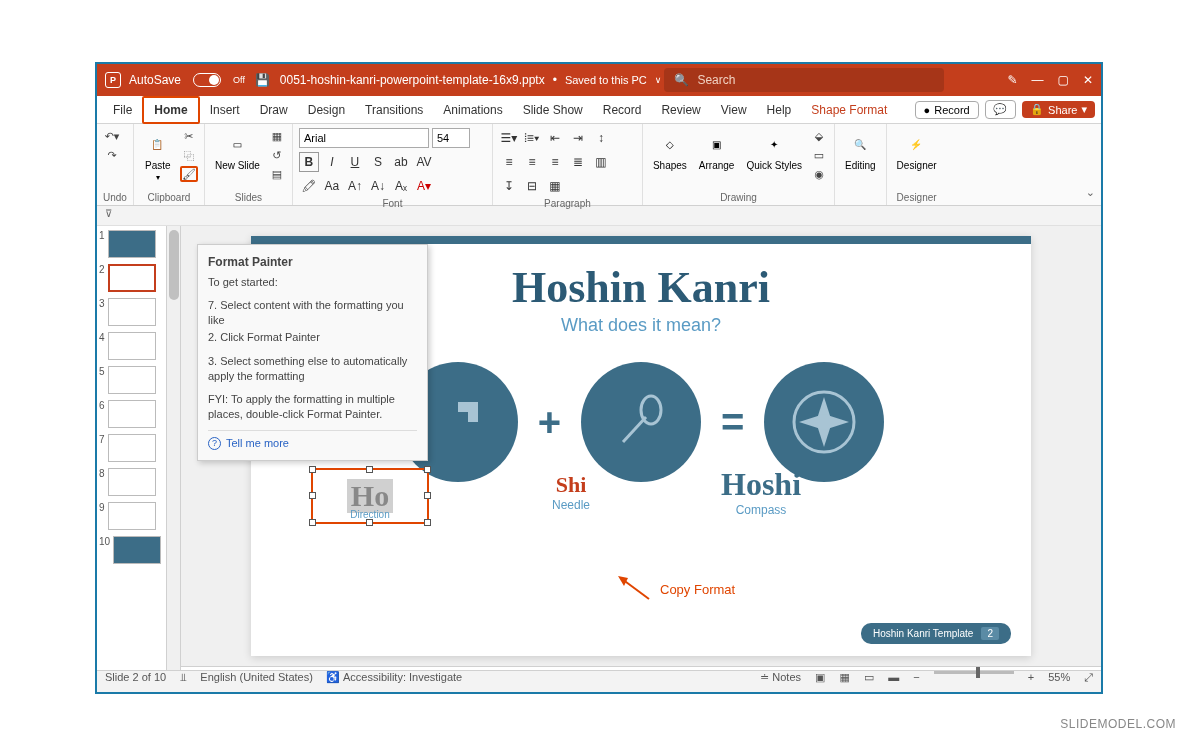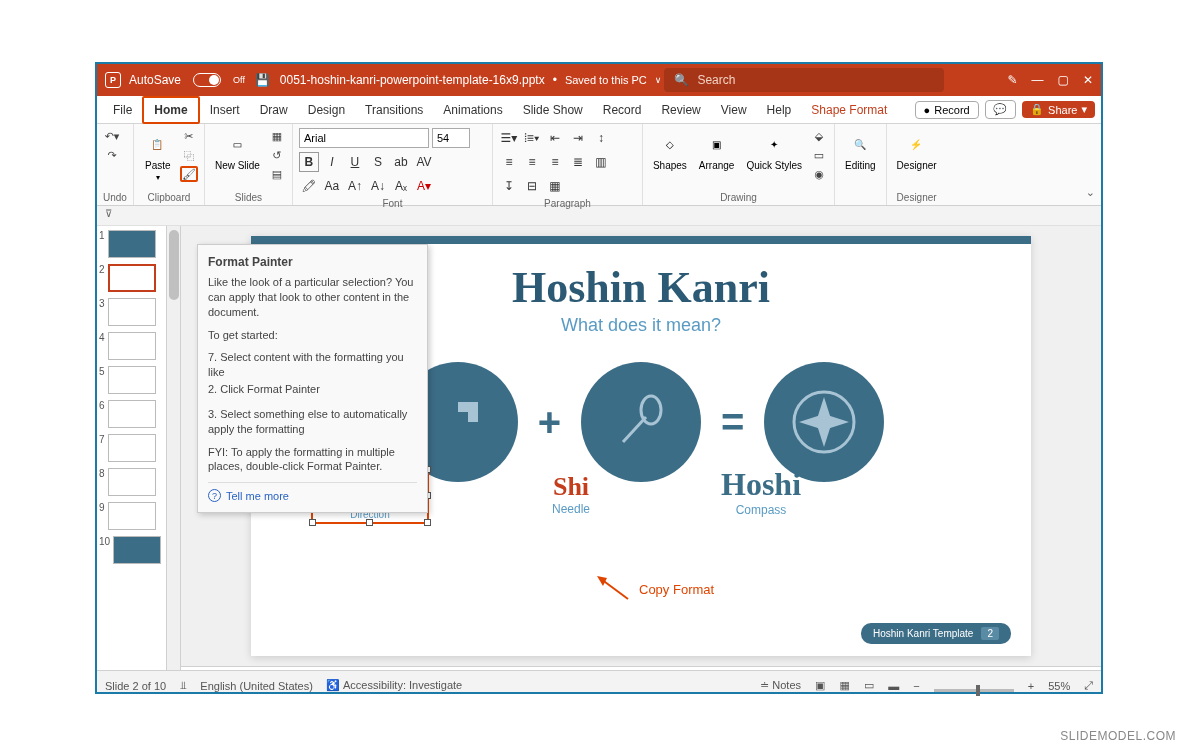--- a/index.html
+++ b/index.html
@@ -50,42 +50,42 @@
 .scroll-thumb { position: absolute; top: 4px; left: 2px; width: 10px; height: 70px; background: #c0c0c0; border-radius: 5px; }
 
 .slide-area { flex: 1; display: flex; flex-direction: column; }
 .canvas-wrap { flex: 1; display: flex; justify-content: center; padding: 10px 20px; }
 .slide-canvas { width: 780px; height: 420px; background: #fff; box-shadow: 0 2px 8px rgba(0,0,0,0.15); position: relative; border-top: 8px solid #3c6d87; }
 .slide-title { text-align: center; font-size: 44px; font-weight: bold; color: #2c5a75; margin-top: 18px; font-family: Georgia, serif; }
 .slide-sub { text-align: center; font-size: 18px; color: #5a9bc4; margin-top: 2px; }
 .circles-row { display: flex; align-items: center; justify-content: center; gap: 20px; margin-top: 26px; }
 .circle { width: 120px; height: 120px; border-radius: 50%; background: #3c6d87; display: flex; align-items: center; justify-content: center; position: relative; }
 .op { font-size: 40px; color: #3c6d87; font-weight: bold; }
-.label-main { font-size: 26px; font-weight: bold; color: #3c6d87; font-family: Georgia, serif; }
+.label-main { font-size: 22px; font-weight: bold; color: #3c6d87; font-family: Georgia, serif; }
 .label-main.red { color: #c43e1c; }
 .label-sub { font-size: 12px; color: #5a9bc4; }
 .footer-tag { position: absolute; bottom: 12px; right: 20px; background: #3c6d87; color: #fff; font-size: 10px; padding: 4px 12px; border-radius: 10px; display: flex; align-items: center; gap: 8px; }
 .footer-tag .pg { background: #5a8ba5; padding: 1px 6px; border-radius: 2px; }
 
 .notes-area { height: 26px; background: #fff; border-top: 1px solid #d0d0d0; font-size: 12px; color: #999; padding: 4px 10px; }
 
 .tooltip { position: absolute; left: 100px; top: 180px; width: 231px; background: #f9f9f9; border: 1px solid #ccc; box-shadow: 2px 2px 6px rgba(0,0,0,0.2); padding: 10px; font-size: 11px; color: #444; z-index: 100; }
 .tooltip-title { font-weight: bold; margin-bottom: 6px; font-size: 12px; }
 .tooltip p { margin-bottom: 8px; line-height: 1.35; }
 .tooltip .link { color: #2963c4; cursor: pointer; display: flex; align-items: center; gap: 5px; border-top: 1px solid #ddd; padding-top: 6px; margin-top: 4px; }
 
-.statusbar { position: absolute; bottom: 0; left: 0; right: 0; height: 22px; background: #f3f3f3; border-top: 1px solid #d0d0d0; display: flex; align-items: flex-end; font-size: 11px; color: #555; padding: 0 8px; gap: 14px; }
+.statusbar { position: absolute; bottom: 0; left: 0; right: 0; height: 22px; background: #f3f3f3; border-top: 1px solid #d0d0d0; display: flex; align-items: flex-start; font-size: 11px; color: #555; padding: 0 8px; gap: 14px; }
 .statusbar .spacer { flex: 1; }
 .zoom-slider { width: 80px; height: 3px; background: #bbb; position: relative; }
 .zoom-slider::after { content: ""; position: absolute; left: 42px; top: -4px; width: 4px; height: 11px; background: #666; }
 
-.annotation { position: absolute; left: 496px; top: 510px; color: #e04500; font-size: 13px; display: flex; align-items: center; gap: 6px; }
+.annotation { position: absolute; left: 517px; top: 510px; color: #e04500; font-size: 13px; display: flex; align-items: center; gap: 6px; }
 .annotation svg { width: 40px; height: 30px; }
 
-.watermark { position: absolute; right: 24px; bottom: 0; font-size: 12px; color: #888; letter-spacing: 0.5px; }
+.watermark { position: absolute; right: 24px; bottom: 12px; font-size: 12px; color: #888; letter-spacing: 0.5px; }
 
 .ho-sel { position: absolute; left: 72px; top: 226px; width: 100px; height: 48px; border: 1px dashed #888; display:flex; align-items:center; justify-content:center; }
 .ho-txt { font-size: 30px; font-weight: bold; color: #888; font-family: Georgia, serif; background: #d0d0d0; padding: 0 4px; }
 .ho-under { position: absolute; bottom: 2px; font-size: 10px; color: #5a9bc4; }
 .handle { position: absolute; width: 7px; height: 7px; background: #fff; border: 1px solid #555; }
 .rot-handle { position: absolute; left: 50%; top: -20px; transform: translateX(-50%); width: 14px; height: 14px; display:flex;align-items:center;justify-content:center; color:#fff; font-size:10px;}
 </style>
 </head>
 <body>
 
@@ -373,21 +373,20 @@
               <span class="pg">2</span>
           </div>
         </div>
       </div>
       <div class="notes-area">Click to add notes</div>
     </div>
   </div>
 
   <div class="tooltip">
     <div class="tooltip-title">Format Painter</div>
-    <p>Like the look of a particular selection? You can apply that look to other content in the document.</p>
     <p>To get started:</p>
     <p style="margin-bottom:2px;">7. Select content with the formatting you like</p>
     <p style="margin-bottom:10px;">2. Click Format Painter</p>
     <p>3. Select something else to automatically apply the formatting</p>
     <p>FYI: To apply the formatting in multiple places, double-click Format Painter.</p>
     <div class="link">
         <span style="border:1.5px solid #2963c4;border-radius:50%;width:13px;height:13px;display:inline-flex;align-items:center;justify-content:center;font-size:9px;">?</span>
         <span>Tell me more</span>
       </div>
   </div>

